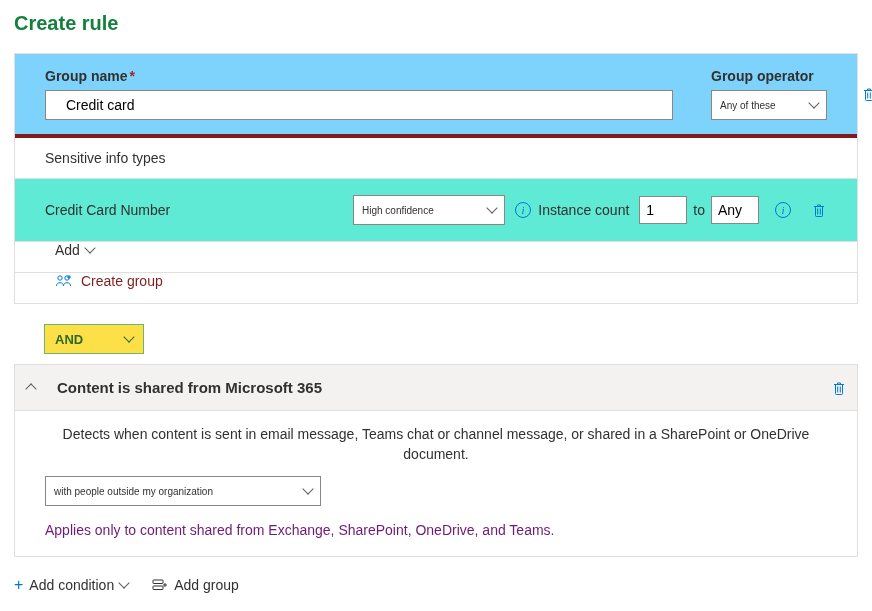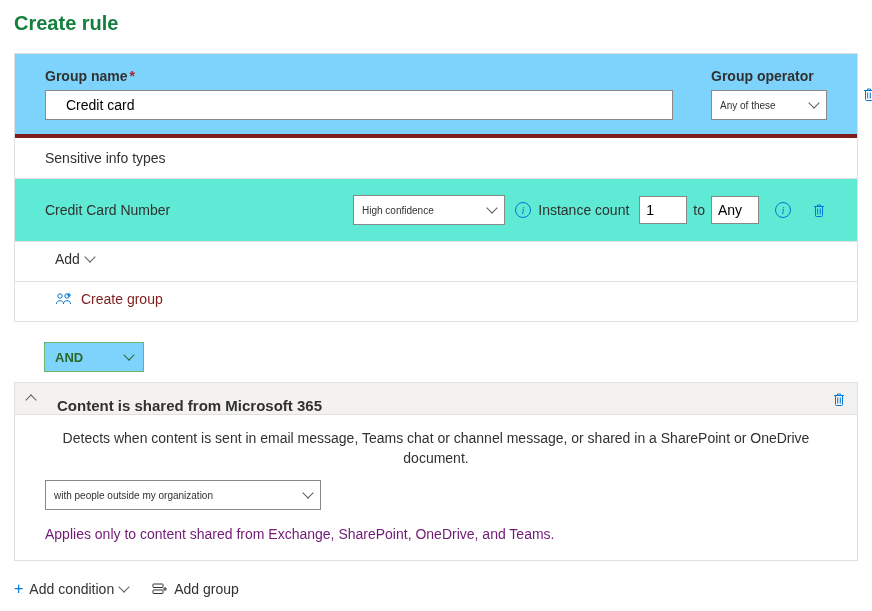--- a/index.html
+++ b/index.html
@@ -134,48 +134,48 @@
     font-family: inherit;
   }
   .row-delete {
     color: #0078d4;
     cursor: pointer;
     margin-left: 14px;
     display: inline-flex;
   }
   .add-row, .create-group-row {
     background: #fff;
-    padding: 9px 30px 14px 40px;
+    padding: 0 30px 14px 40px;
     border-top: 1px solid #e1dfdd;
     display: flex;
     align-items: center;
     gap: 6px;
     cursor: pointer;
     color: #323130;
   }
   .create-group-row { color: #7f1d1d; gap: 8px; }
   .operator-pill {
     margin: 10px 0 10px 30px;
     width: 100px;
     height: 30px;
-    background: #7dd3fc;
+    background: #fde047;
     border: 1px solid #6bb66b;
     display: inline-flex;
     align-items: center;
     justify-content: space-between;
     padding: 0 10px;
     font-weight: 600;
     color: #2b6a2b;
     cursor: pointer;
     font-size: 13px;
   }
   .operator-pill .chevron { border-color: #2b6a2b; }
   .panel2-head {
     background: #f3f2f1;
-    padding: 14px 30px 0 42px;
+    padding: 14px 30px 14px 42px;
     position: relative;
     border-bottom: 1px solid #e1dfdd;
   }
   .panel2-head .chev-holder {
     position: absolute;
     left: 12px;
     top: 50%;
     transform: translateY(-50%);
     cursor: pointer;
   }

